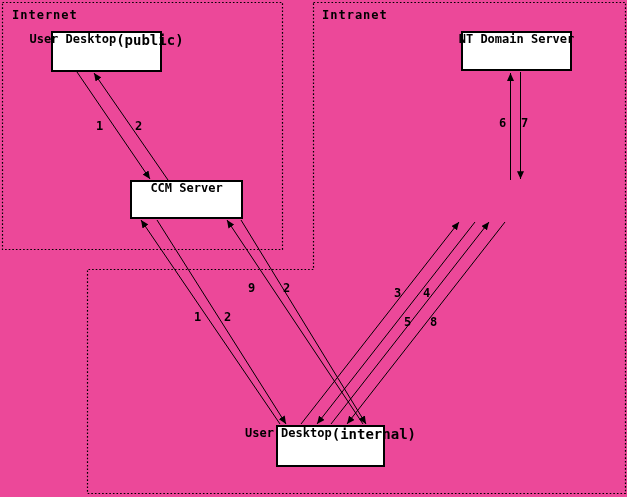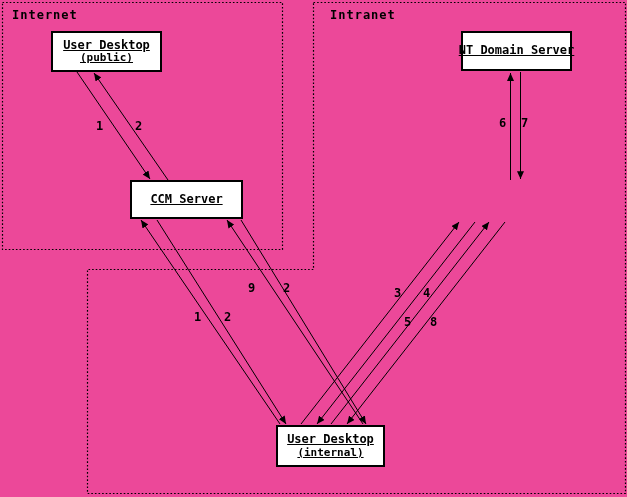--- a/index.html
+++ b/index.html
@@ -17,31 +17,28 @@
     color:#000;
     letter-spacing:1px;
     white-space:nowrap;
   }
   .node {
     position:absolute;
     box-sizing:border-box;
     border:2px solid #000;
     background:#fff;
     display:flex;
-    flex-direction:column;
-    align-items:center;
     justify-content:center;
     color:#000;
     font:bold 12px "DejaVu Sans Mono","Liberation Mono",monospace;
     white-space:nowrap;
     line-height:1.1;
-    text-decoration:underline;
   }
   .node .sub {
-    font-size:11px;
+    font-size:14px;
     font-weight:bold;
   }
   .edge-label {
     position:absolute;
     font:bold 12px "DejaVu Sans Mono","Liberation Mono",monospace;
     color:#000;
     white-space:nowrap;
   }
 </style>
 </head>
@@ -78,21 +75,21 @@
     <line x1="331" y1="424" x2="489" y2="222" stroke="#000" stroke-width="1" marker-end="url(#ah)"></line>
 
     <line x1="505" y1="222" x2="347" y2="424" stroke="#000" stroke-width="1" marker-end="url(#ah)"></line>
 
     <line x1="510.5" y1="180" x2="510.5" y2="73" stroke="#000" stroke-width="1" marker-end="url(#ah)"></line>
 
     <line x1="520.5" y1="72" x2="520.5" y2="179" stroke="#000" stroke-width="1" marker-end="url(#ah)"></line>
   </svg>
 
   <div class="zone-label" style="left:12px; top:8px;">Internet</div>
-  <div class="zone-label" style="left:330px; top:8px;">Intranet</div>
+  <div class="zone-label" style="left:322px; top:8px;">Intranet</div>
 
   <div class="node" style="left:51px; top:31px; width:111px; height:41px;">
     <span>User Desktop</span>
     <span class="sub">(public)</span>
   </div>
 
   <div class="node" style="left:130px; top:180px; width:113px; height:39px;">
     <span>CCM Server</span>
   </div>
 

